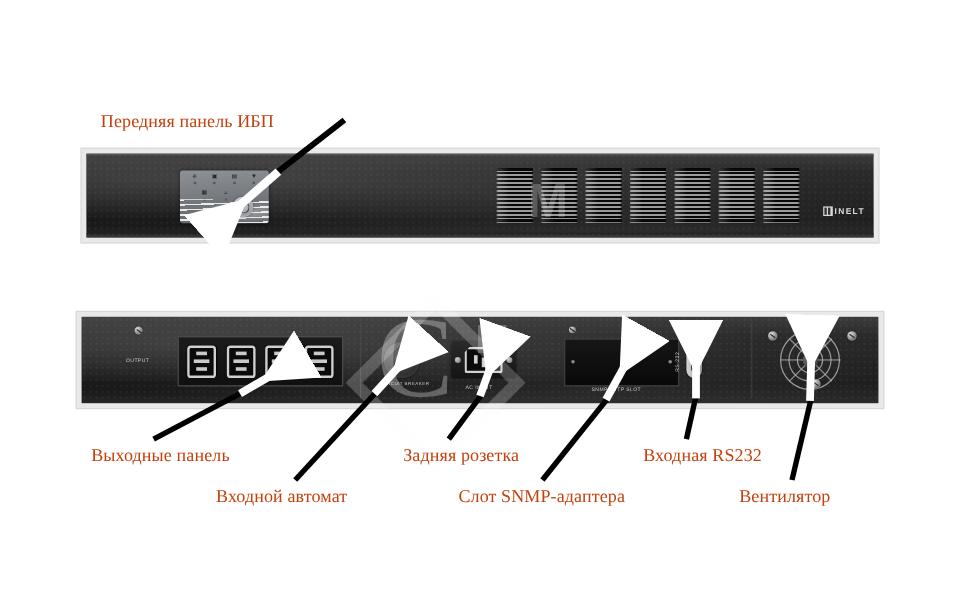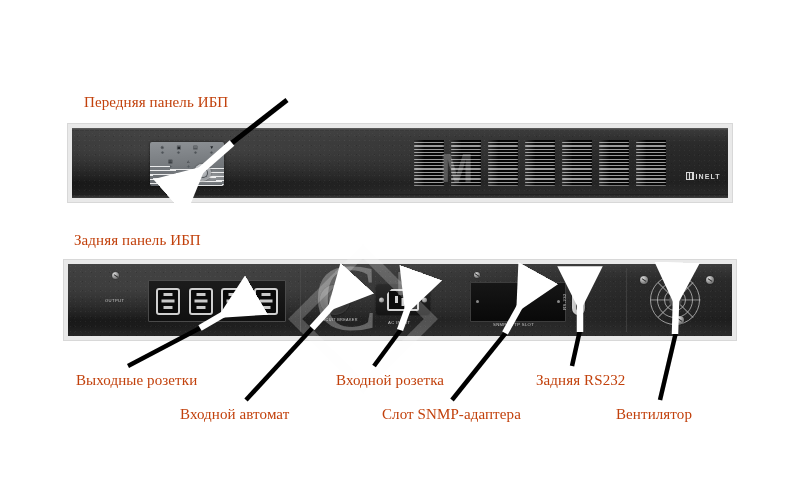--- a/index.html
+++ b/index.html
@@ -242,21 +242,20 @@
 
   <div class="brand" style="left:686px;top:172px;">
     <span class="brand-mark"></span>
     <span class="brand-text">INELT</span>
   </div>
 
   <div class="wm" style="left:440px;top:146px;">
     <span class="wm-sq">М</span>
   </div>
 
-  <div class="cap" style="left:74px;top:232px;">Задняя панель ИБП</div>
 
   <div class="panel-frame" style="left:64px;top:260px;width:672px;height:80px;"></div>
   <div class="panel" style="left:68px;top:264px;width:664px;height:72px;"></div>
 
   <div class="screw" style="left:112px;top:272px;width:7px;height:7px;"></div>
   <div class="micro-label" style="left:105px;top:298px;">OUTPUT</div>
 
   <div class="socket-plate" style="left:148px;top:280px;width:130px;height:40px;">
     <span class="iec-out">
         <i class="iec-mid"></i>
@@ -318,25 +317,25 @@
   <div class="screw" style="left:640px;top:276px;"></div>
   <div class="screw" style="left:706px;top:276px;"></div>
   <div class="screw" style="left:676px;top:316px;"></div>
 
   <div class="wm" style="left:300px;top:258px;width:160px;height:100px;">
     <span class="wm-diamond" style="left:10px;top:8px;"></span>
     <span class="wm-c" style="position:absolute;left:14px;top:-8px;">C</span>
     <span class="wm-txt" style="position:absolute;left:96px;top:6px;">М</span>
   </div>
 
-  <div class="cap" style="left:76px;top:372px;">Выходные розетки</div>
+  <div class="cap" style="left:76px;top:372px;">Выходные панель</div>
   <div class="cap" style="left:180px;top:406px;">Входной автомат</div>
-  <div class="cap" style="left:336px;top:372px;">Входной розетка</div>
+  <div class="cap" style="left:336px;top:372px;">Задняя розетка</div>
   <div class="cap" style="left:382px;top:406px;">Слот SNMP-адаптера</div>
-  <div class="cap" style="left:536px;top:372px;">Задняя RS232</div>
+  <div class="cap" style="left:536px;top:372px;">Входная RS232</div>
   <div class="cap" style="left:616px;top:406px;">Вентилятор</div>
 
   <svg class="arrow-layer" viewBox="0 0 800 501">
     <defs>
       <marker id="ah-w" markerWidth="7" markerHeight="7" refX="1.2" refY="3.5" orient="auto">
         <path d="M7,0 L0,3.5 L7,7 Z" fill="#ffffff"></path>
       </marker>
       <marker id="ah-b" markerWidth="6" markerHeight="6" refX="1" refY="3" orient="auto">
         <path d="M6,0 L0,3 L6,6 Z" fill="#000000"></path>
       </marker>

